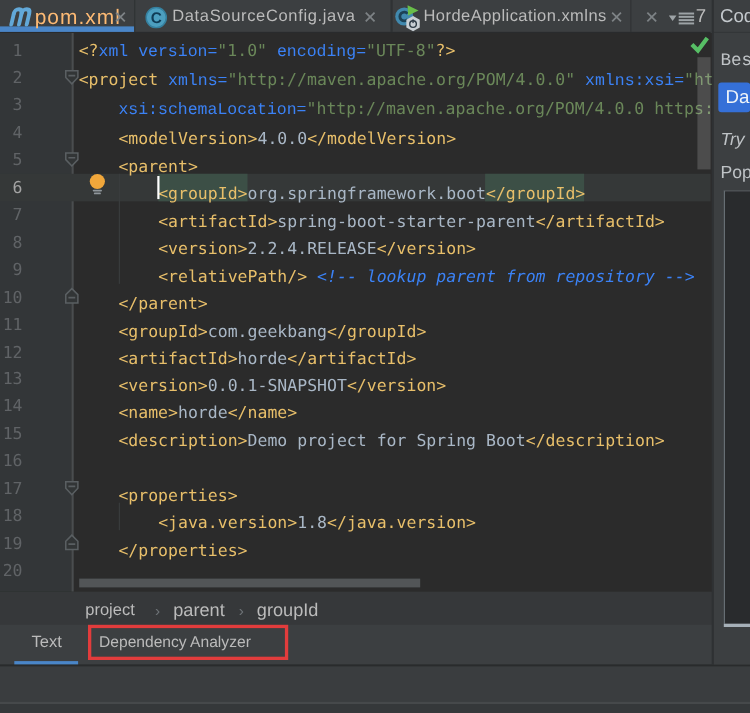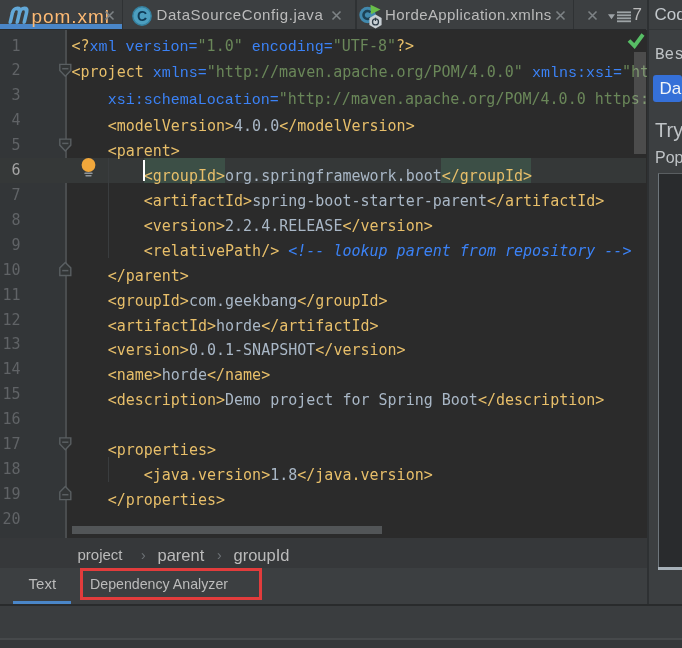--- a/index.html
+++ b/index.html
@@ -180,17 +180,17 @@
 <div class="abs" style="left:0;top:638.2px;width:682px;height:1.4px;background:#46494B;"></div>
 <div class="abs" style="left:0;top:639.6px;width:682px;height:8.4px;background:#35383A;"></div>
 
 <div class="abs" style="left:646.5px;top:0;width:2px;height:604.2px;background:#2E3133;"></div>
 <div class="abs" style="left:648.5px;top:0;width:33.5px;height:604.2px;background:#3C3F41;"></div>
 <div class="abs" style="left:654.5px;top:5px;font-size:17px;color:#C3C8CC;">Cod</div>
 <div class="abs" style="left:648.5px;top:29.3px;width:33.5px;height:1.2px;background:#333638;"></div>
 <div class="abs" style="left:655px;top:45.5px;font-size:16px;color:#BFC3C6;font-family:Liberation Mono, monospace;">Bes</div>
 <div class="abs" style="left:652.5px;top:75px;width:29.5px;height:26.5px;background:#3570D8;border-radius:3px;"></div>
 <div class="abs" style="left:659.5px;top:78.6px;font-size:17px;color:#F0F4F8;">Da</div>
-<div class="abs" style="left:655px;top:119px;font-size:20px;color:#BFC3C6;">Try</div>
+<div class="abs" style="left:655px;top:119px;font-size:16px;color:#BFC3C6;font-style:italic;">Try</div>
 <div class="abs" style="left:655px;top:149px;font-size:16px;color:#BFC3C6;">Pop</div>
 
 <div class="abs" style="left:658px;top:172.5px;width:24px;height:394.5px;background:#292B2D;border-left:1.6px solid #6E767C;border-top:1px solid #5A5E61;box-sizing:border-box;"></div>
 <div class="abs" style="left:658px;top:567px;width:24px;height:2.8px;background:#A6B0B8;"></div>
 
 </body></html>

